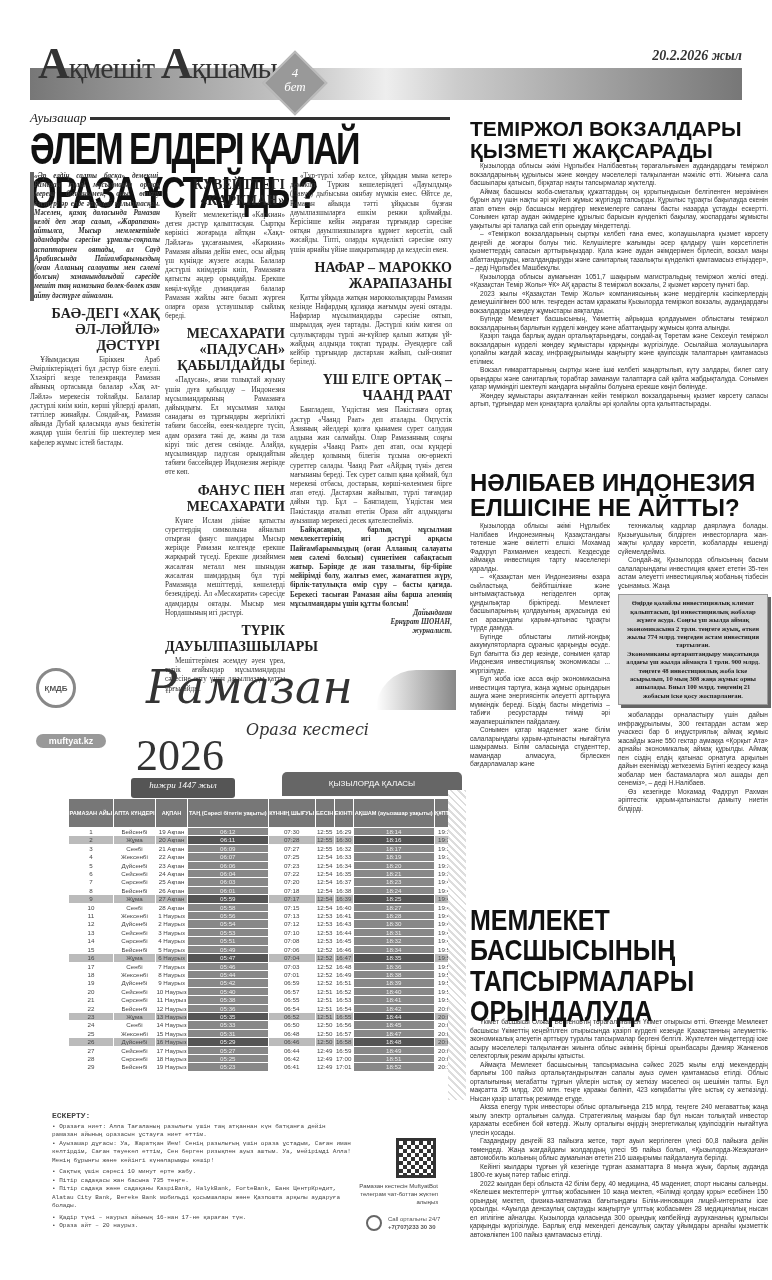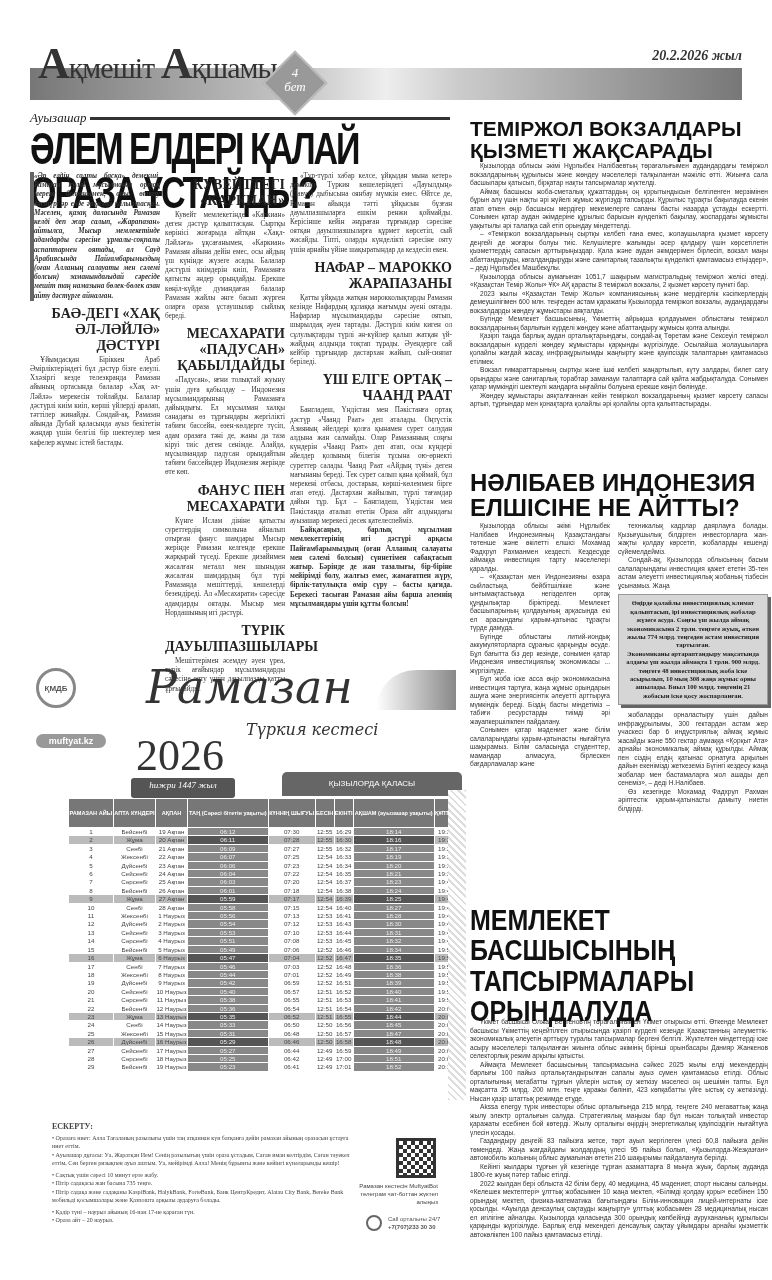--- a/index.html
+++ b/index.html
@@ -28,21 +28,21 @@
 .year{position:absolute;left:100px;top:70px;font-size:44px;color:#333}
 .subtitle{position:absolute;left:210px;top:60px;font-style:italic;font-size:16px;color:#333;font-family:"DejaVu Serif",serif}
 .hijri{position:absolute;left:95px;top:118px;width:104px;height:20px;background:#555;color:#fff;font-style:italic;font-size:9px;text-align:center;line-height:14px;border-radius:3px}
 .city{position:absolute;left:246px;top:112px;width:180px;height:24px;background:#666;color:#fff;font-family:"Liberation Sans",sans-serif;font-size:8px;text-align:center;line-height:24px;border-radius:5px 5px 0 0}
 table.sched{position:absolute;left:32px;top:138px;width:390px;border-collapse:separate;border-spacing:1.5px 1px;font-family:"Liberation Sans",sans-serif;font-size:6.2px;text-align:center;color:#444}
 table.sched th{background:#777;color:#fff;font-size:5.6px;height:28px;font-weight:bold;line-height:7px}
 table.sched td{height:7.4px;line-height:7.4px}
 table.sched td.d{background:#888;color:#eee}
 table.sched tr.fri td{background:#bbb}
 table.sched tr.fri td.d{background:#555}
-.notes{position:absolute;left:16px;top:463px;width:300px;font-family:Liberation Serif, serif;font-size:6px;line-height:8.5px;color:#444}
+.notes{position:absolute;left:16px;top:452px;width:300px;font-family:Liberation Mono, monospace;font-size:6px;line-height:8.5px;color:#444}
 .notes .t{font-weight:bold;font-size:8px;margin-bottom:2px}
 .notes ul{list-style:none;margin-bottom:3px}
 .notes li::before{content:"• "}
 .qr{position:absolute;left:360px;top:478px;width:40px;height:40px;background:repeating-conic-gradient(#333 0 25%,#fff 0 50%) 0 0/8px 8px;border:3px solid #333}
 .bot{position:absolute;left:320px;top:522px;width:82px;font-family:"Liberation Sans",sans-serif;font-size:6px;text-align:right;line-height:8px;color:#444}
 .call{position:absolute;left:330px;top:555px;font-family:"Liberation Sans",sans-serif;font-size:6px;color:#555;line-height:8px;display:flex;gap:6px;align-items:center}
 .hs{width:16px;height:16px;border:2px solid #666;border-radius:50%}
 .right{position:absolute;left:470px;width:298px}
 .rh{font-family:"Liberation Sans",sans-serif;font-weight:bold;color:#111;line-height:1.05}
 .rcol{font-family:"Liberation Sans",sans-serif;font-size:6.6px;line-height:8.5px;text-align:justify;color:#333}
@@ -85,29 +85,34 @@
   <h3>ТҮРІК ДАУЫЛПАЗШЫЛАРЫ</h3>
   <p>Мешіттерімен әсемдеу әуен үреа, түрік ағайындар мұсылмандарды сәресіне ояту үшін дауылпазды қатты ұрғылайды.</p>
 </div>
 <div class="col" style="left:290px;top:172px;width:162px">
   <p>«Түр-түрлі хабар келсе, ұйқыдан мына кетер» демекші, Түркия көшелеріндегі «Дауылдың» (Давул) дыбысына оянбау мүмкін емес. Өйтсе де, Рамазан айында тәтті ұйқысын бұзған дауылпазшыларға ешкім ренжи қоймайды. Керісінше кейін әнұраған тұрғындар сәресіне оятқан дауылпазшыларға құрмет көрсетіп, сый жасайды. Тіпті, оларды күнделікті сәресіне ояту үшін арнайы үйіне шақыратындар да кездесіп екен.</p>
   <h3>НАФАР – МАРОККО ЖАРАПАЗАНЫ</h3>
   <p>Қатты ұйқыда жатқан марокколықтарды Рамазан кезінде Нафардың құлаққа жағымды әуені оятады. Нафарлар мұсылмандарды сәресіне оятып, шырылдақ әуен тартады. Дәстүрлі киім киген ол сұлулықтарды түрлі ән-күйлер қалып жатқан үй-жайдың алдында тоқтап тұрады. Әуендерге сай кейбір тұрғындар дастархан жайып, сый-сияпат беріледі.</p>
   <h3>ҮШ ЕЛГЕ ОРТАҚ – ЧААНД РААТ</h3>
   <p>Бангладеш, Үндістан мен Пәкістанға ортақ дәстүр «Чаанд Раат» деп аталады. Оңтүстік Азияның әйелдері қолға қынамен сурет салудан алдына жан салмайды. Олар Рамазанның соңғы күндерін «Чаанд Раат» деп атап, осы күндері әйелдер қолының білегін тұсына ою-өрнекті суреттер салады. Чаанд Раат «Айдың түні» деген мағынаны береді. Тек сурет салып қана қоймай, бұл мерекені отбасы, достарын, көрші-көлеммен бірге атап өтеді. Дастархан жайылып, түрлі тағамдар дайын тұр. Бұл – Бангладеш, Үндістан мен Пәкістанда аталып өтетін Ораза айт алдындағы ауызашар мерекесі десек қателеспейміз.</p>
   <p class="b">Байқасаңыз, барлық мұсылман мемлекеттерінің игі дәстүрі арқасы Пайғамбарымыздың (оған Алланың салауаты мен сәлемі болсын) сүннетімен сабақтасып жатыр. Бәрінде де жан тазалығы, бір-біріне мейірімді болу, жалғыз емес, жамағатпен жүру, бірлік-татулықта өмір сүру – басты қағида. Берекесі тасыған Рамазан айы барша әлемнің мұсылмандары үшін құтты болсын!</p>
+  <div class="sign">
+      <div>Дайындаған</div>
+      <div>Ернұрат ШОНАН,</div>
+      <div>журналист.</div>
+    </div>
 </div>
 
 <div class="ramadan">
   <div class="logo">ҚМДБ</div>
   <div class="script">Рамазан</div>
   <div class="wave"></div>
   <div class="site">muftyat.kz</div>
   <div class="year">2026</div>
-  <div class="subtitle">Түркия кестесі</div>
+  <div class="subtitle">Ораза кестесі</div>
   <div class="hijri">һижри 1447 жыл</div>
   <div class="city">ҚЫЗЫЛОРДА ҚАЛАСЫ</div>
   <table class="sched">
     <thead>
         <tr id="thead-row">
           <th>РАМАЗАН АЙЫ</th>
           <th>АПТА КҮНДЕРІ</th>
           <th>АҚПАН</th>
           <th>ТАҢ (Сәресі бітетін уақыты)</th>
           <th>КҮННІҢ ШЫҒУЫ</th>

